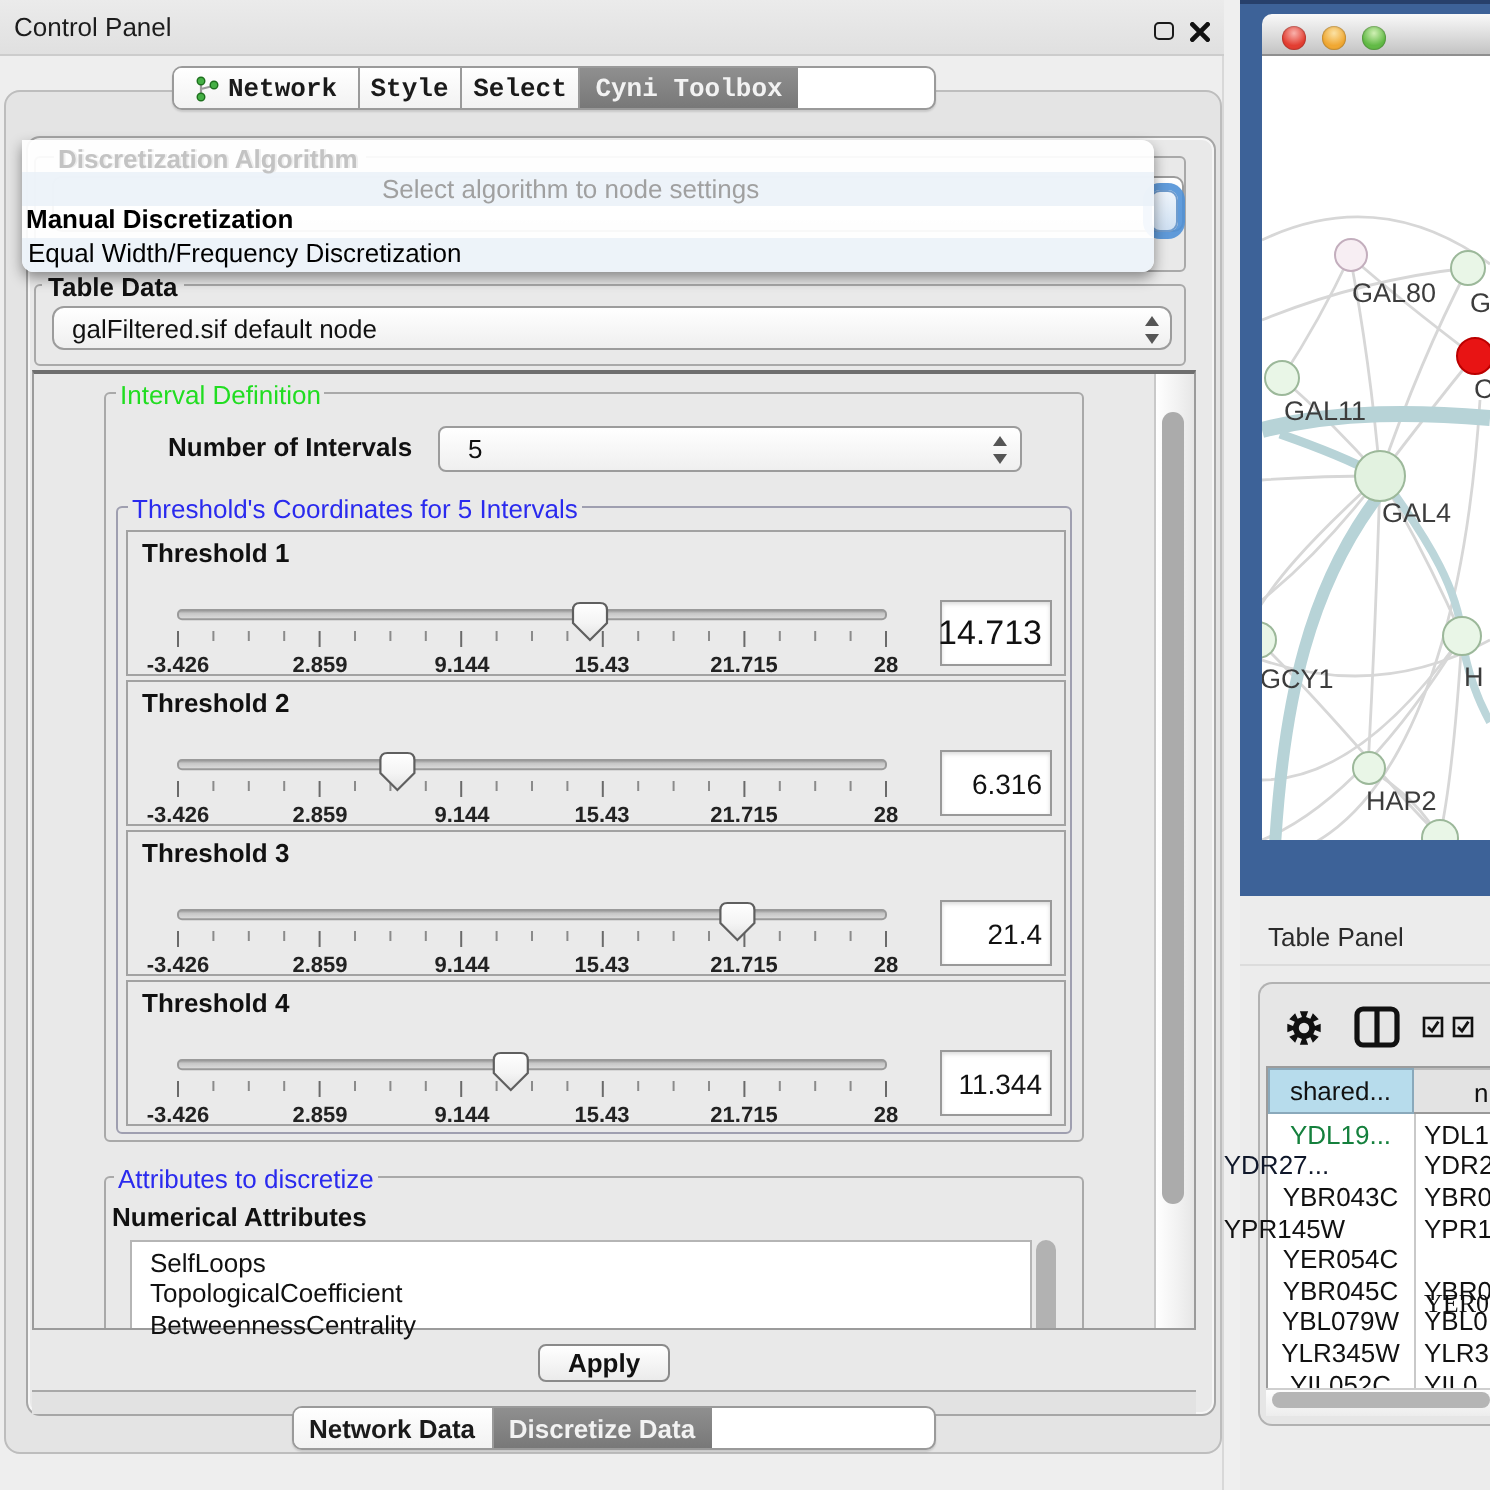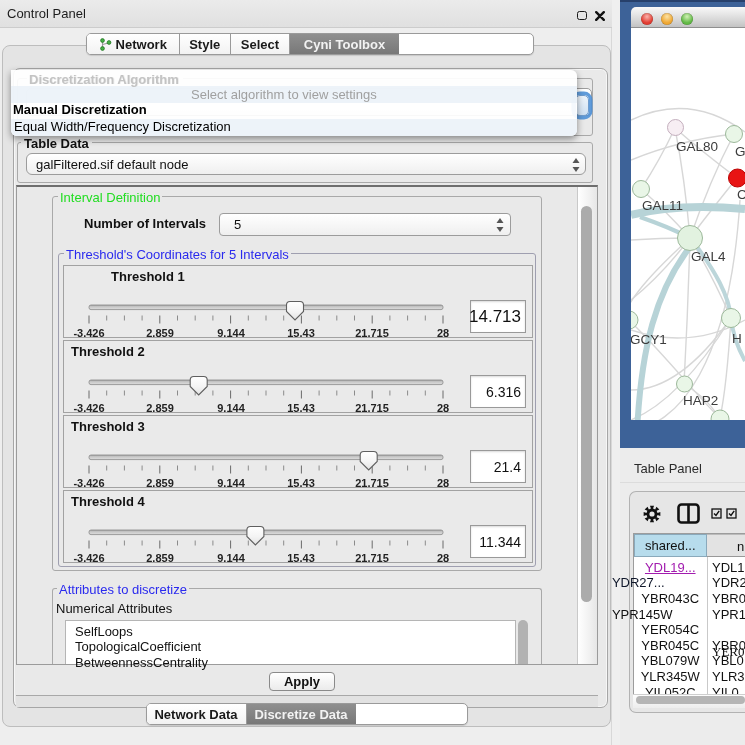--- a/index.html
+++ b/index.html
@@ -11,21 +11,21 @@
 
 <div style="left:0;top:0;width:612px;height:745px;background:#eeeeee;border-right:1px solid #d8d8d8;"></div>
 <div style="left:0;top:0;width:612px;height:28px;background:linear-gradient(#ebebeb,#e0e0e0);border-bottom:1px solid #cccccc;"></div>
 <div class="t" style="left:7px;top:6px;font-size:13px;color:#1c1c1c;">Control Panel</div>
 <div style="left:577px;top:11px;width:10px;height:9px;border:1.5px solid #1a1a1a;border-radius:2.5px;"></div>
 <svg style="left:595px;top:11px;" width="10" height="10" viewBox="0 0 10 10">
     <path d="M1.2 1.2 L8.8 8.8 M8.8 1.2 L1.2 8.8" stroke="#111" stroke-width="2.4" stroke-linecap="round"></path>
   </svg>
 <div style="left:2px;top:45px;width:609px;height:682px;background:#e4e4e4;border:1px solid #bdbdbd;border-radius:8px;"></div>
 <div style="left:13px;top:68px;width:595px;height:640px;background:#e9e9e9;border:1px solid #a6a6a6;border-radius:7px;box-shadow:inset 0 0 0 1px rgba(255,255,255,.6);"></div>
-<div style="left:86px;top:33px;width:448px;height:22px;border:1px solid #9a9a9a;border-radius:5px;background:#ffffff;box-shadow:0 1px 1px rgba(0,0,0,.12);overflow:hidden;display:flex;position:absolute;">
+<div style="left:86px;top:33px;width:382px;height:22px;border:1px solid #9a9a9a;border-radius:5px;background:#ffffff;box-shadow:0 1px 1px rgba(0,0,0,.12);overflow:hidden;display:flex;position:absolute;font-family:Liberation Mono, monospace;">
     <div style="position:relative;width:91.5px;height:100%;background:linear-gradient(#ffffff,#f2f2f2);color:#1a1a1a;font-size:13px;font-weight:bold;display:flex;align-items:center;justify-content:center;white-space:nowrap;"><svg width="13" height="15" viewBox="0 0 13 15" style="position:relative;margin-right:4px;">
         <path d="M3.5 4.5 L3.5 11 M3.5 7.5 L9.5 6" stroke="#9a9a9a" stroke-width="1.1" fill="none"></path>
         <circle cx="3.5" cy="3.5" r="1.9" fill="#45b045" stroke="#1d701d" stroke-width=".7"></circle>
         <circle cx="10" cy="5.5" r="1.9" fill="#45b045" stroke="#1d701d" stroke-width=".7"></circle>
         <circle cx="3.5" cy="11.5" r="1.9" fill="#45b045" stroke="#1d701d" stroke-width=".7"></circle>
       </svg>Network</div>
     <div style="position:relative;width:51.5px;height:100%;background:linear-gradient(#ffffff,#f2f2f2);color:#1a1a1a;border-left:1px solid #9a9a9a;font-size:13px;font-weight:bold;display:flex;align-items:center;justify-content:center;white-space:nowrap;">Style</div>
     <div style="position:relative;width:59px;height:100%;background:linear-gradient(#ffffff,#f2f2f2);color:#1a1a1a;border-left:1px solid #9a9a9a;font-size:13px;font-weight:bold;display:flex;align-items:center;justify-content:center;white-space:nowrap;">Select</div>
     <div style="position:relative;width:110px;height:100%;background:linear-gradient(#8f8f8f,#787878);color:#f2f2f2;border-left:1px solid #9a9a9a;font-size:13px;font-weight:bold;display:flex;align-items:center;justify-content:center;white-space:nowrap;">Cyni Toolbox</div>
   </div>
@@ -49,21 +49,21 @@
 <div class="t" style="left:84px;top:216px;font-size:13px;font-weight:bold;color:#111;">Number of Intervals</div>
 <div style="left:219px;top:213px;width:292px;height:23px;background:linear-gradient(#ffffff,#efefef);border:1px solid #9c9c9c;border-radius:4px;"></div>
 <div class="t" style="left:234px;top:213px;height:23px;font-size:13px;color:#111;display:flex;align-items:center;">5</div>
 <svg style="left:495px;top:217px;" width="10" height="16" viewBox="0 0 10 16">
     <path d="M5 1 L8.5 6 L1.5 6 Z" fill="#555"></path>
     <path d="M5 15 L8.5 10 L1.5 10 Z" fill="#555"></path>
   </svg>
 <div style="left:58px;top:253px;width:478px;height:314px;border:1px solid #9f9fb0;border-radius:3px;"></div>
 <div class="t" style="left:64px;top:247px;height:13px;background:#e9e9e9;padding:0 2px;font-size:13px;color:#2a2aee;">Threshold's Coordinates for 5 Intervals</div>
 <div style="left:63px;top:265px;width:470px;height:73px;background:#eaeaea;border:1px solid #a2a2a2;"></div>
-<div class="t" style="left:71px;top:269px;font-size:13px;font-weight:bold;color:#111;margin-left:40px;">Threshold 1</div>
+<div class="t" style="left:71px;top:269px;font-size:13px;font-weight:bold;color:#111;">Threshold 1</div>
 <div style="left:81px;top:297px;width:370px;height:40px;">
     <svg width="370" height="42" viewBox="0 0 370 42">
       <defs>
         <linearGradient id="thg" x1="0" y1="0" x2="0" y2="1">
           <stop offset="0" stop-color="#ffffff"></stop>
           <stop offset=".55" stop-color="#f4f4f4"></stop>
           <stop offset="1" stop-color="#e2e2e2"></stop>
         </linearGradient>
         <linearGradient id="trk" x1="0" y1="0" x2="0" y2="1">
           <stop offset="0" stop-color="#8f8f8f"></stop>
@@ -254,35 +254,35 @@
 <div class="t" style="left:59px;top:552px;width:60px;text-align:center;font-size:11px;font-weight:bold;color:#222;">-3.426</div>
 <div class="t" style="left:130px;top:552px;width:60px;text-align:center;font-size:11px;font-weight:bold;color:#222;">2.859</div>
 <div class="t" style="left:201px;top:552px;width:60px;text-align:center;font-size:11px;font-weight:bold;color:#222;">9.144</div>
 <div class="t" style="left:271px;top:552px;width:60px;text-align:center;font-size:11px;font-weight:bold;color:#222;">15.43</div>
 <div class="t" style="left:342px;top:552px;width:60px;text-align:center;font-size:11px;font-weight:bold;color:#222;">21.715</div>
 <div class="t" style="left:413px;top:552px;width:60px;text-align:center;font-size:11px;font-weight:bold;color:#222;">28</div>
 <div style="left:470px;top:525px;width:56px;height:33px;background:#ffffff;border:1px solid #999;box-shadow:inset 0 1px 2px rgba(0,0,0,.15);"></div>
 <div class="t" style="left:470px;top:525px;width:51px;height:33px;font-size:14px;color:#111;display:flex;align-items:center;justify-content:flex-end;">11.344</div>
 <div style="left:52px;top:588px;width:490px;height:76px;border:1px solid #a9a9a9;border-bottom:none;border-radius:3px 3px 0 0;"></div>
 <div class="t" style="left:57px;top:582px;height:13px;background:#e9e9e9;padding:0 2px;font-size:13px;color:#2a2aee;">Attributes to discretize</div>
-<div class="t" style="left:56px;top:601px;font-size:13px;font-weight:normal;color:#111;">Numerical Attributes</div>
+<div class="t" style="left:56px;top:601px;font-size:13px;font-weight:bold;color:#111;">Numerical Attributes</div>
 <div style="left:65px;top:620px;width:451px;height:44px;background:#ffffff;border:1px solid #b5b5b5;border-bottom:none;"></div>
 <div class="t" style="left:75px;top:624px;font-size:13px;color:#111;line-height:15.3px;">SelfLoops<br>TopologicalCoefficient<br>BetweennessCentrality</div>
 <div style="left:518px;top:620px;width:10px;height:44px;background:#b2b2b2;border-radius:5px 5px 0 0;"></div>
 <div style="left:269px;top:672px;width:66px;height:19px;background:linear-gradient(#ffffff,#ebebeb);border:1px solid #8a8a8a;border-radius:4px;font-size:13px;font-weight:bold;color:#111;display:flex;align-items:center;justify-content:center;">Apply</div>
 <div style="left:16px;top:695px;width:582px;height:12px;background:#e2e2e2;border-top:1px solid #a8a8a8;"></div>
 <div style="left:145.5px;top:703px;width:322px;height:22px;border:1px solid #9a9a9a;border-radius:5px;background:#ffffff;box-shadow:0 1px 1px rgba(0,0,0,.12);overflow:hidden;display:flex;position:absolute;">
     <div style="position:relative;width:99px;height:100%;background:linear-gradient(#ffffff,#f2f2f2);color:#1a1a1a;font-size:13px;font-weight:bold;display:flex;align-items:center;justify-content:center;white-space:nowrap;">Network Data</div>
     <div style="position:relative;width:110px;height:100%;background:linear-gradient(#8f8f8f,#787878);color:#f2f2f2;border-left:1px solid #9a9a9a;font-size:13px;font-weight:bold;display:flex;align-items:center;justify-content:center;white-space:nowrap;">Discretize Data</div>
   </div>
 <div style="left:11px;top:70px;width:566px;height:66px;background:rgba(255,255,255,.93);border-radius:0 6px 6px 6px;box-shadow:0 3px 7px rgba(0,0,0,.42);"></div>
 <div style="left:11px;top:86px;width:566px;height:17px;background:rgba(233,240,248,.8);z-index:4;"></div>
 <div style="left:11px;top:119px;width:566px;height:17px;background:rgba(233,240,248,.8);border-radius:0 0 6px 6px;z-index:4;"></div>
 <div class="t" style="left:29px;top:72px;font-size:13px;font-weight:bold;color:#c3c3c3;z-index:6;">Discretization Algorithm</div>
-<div class="t" style="left:191px;top:87px;font-size:13px;color:#a0a0a0;z-index:6;">Select algorithm to view settings</div>
+<div class="t" style="left:191px;top:87px;font-size:13px;color:#a0a0a0;z-index:6;">Select algorithm to node settings</div>
 <div class="t" style="left:13px;top:102px;font-size:13px;font-weight:bold;color:#000;z-index:6;">Manual Discretization</div>
 <div class="t" style="left:14px;top:119px;font-size:13px;color:#000;z-index:6;">Equal Width/Frequency Discretization</div>
 <div style="left:620px;top:0;width:125px;height:448px;background:#3d6298;"></div>
 <div style="left:620px;top:0;width:125px;height:2px;background:#27406b;"></div>
 <div style="left:631px;top:7px;width:114px;height:21px;background:linear-gradient(#f9f9f9 0%,#dcdcdc 55%,#c3c3c3 100%);border-radius:5px 0 0 0;border-bottom:1px solid #8f8f8f;"></div>
 <div style="left:641px;top:13px;width:12px;height:12px;border-radius:50%;background:radial-gradient(circle at 50% 30%, #f9b2ac 0%, #e33e32 60%, #e33e32);box-shadow:inset 0 0 1px rgba(0,0,0,.55);"></div>
 <div style="left:661px;top:13px;width:12px;height:12px;border-radius:50%;background:radial-gradient(circle at 50% 30%, #fbe2a4 0%, #f0a833 60%, #f0a833);box-shadow:inset 0 0 1px rgba(0,0,0,.55);"></div>
 <div style="left:681px;top:13px;width:12px;height:12px;border-radius:50%;background:radial-gradient(circle at 50% 30%, #d0f0b4 0%, #62ba46 60%, #62ba46);box-shadow:inset 0 0 1px rgba(0,0,0,.55);"></div>
 <svg style="left:631px;top:28px;" width="114" height="392" viewBox="631 28 114 392">
     <rect x="631" y="28" width="114" height="392" fill="#ffffff"></rect>
@@ -345,21 +345,21 @@
     <path d="M3 5.5 L5 7.5 L8.2 2.8" fill="none" stroke="#111" stroke-width="1.4"></path>
   </svg>
 <svg style="left:726px;top:508px;" width="11" height="11" viewBox="0 0 11 11">
     <rect x="1" y="1" width="9" height="9" fill="none" stroke="#111" stroke-width="1.3"></rect>
     <path d="M3 5.5 L5 7.5 L8.2 2.8" fill="none" stroke="#111" stroke-width="1.4"></path>
   </svg>
 <div style="left:633px;top:533px;width:112px;height:175px;background:#ffffff;border:1px solid #9c9c9c;border-right:none;"></div>
 <div class="t" style="left:634px;top:534px;width:72.5px;height:23px;background:#b7dcec;border:1px solid #8aa9bb;font-size:13px;color:#111;display:flex;align-items:center;justify-content:center;">shared...</div>
 <div style="left:706.5px;top:534px;width:38.5px;height:23px;background:#e3e3e3;border-top:1px solid #bbb;border-bottom:1px solid #999;"></div>
 <div class="t" style="left:737px;top:539px;font-size:13px;color:#111;">n</div>
-<div class="t" style="left:634px;top:559.5px;width:72.5px;height:15.6px;font-size:13px;color:#a21caf;display:flex;align-items:center;justify-content:center;overflow:hidden;text-decoration:underline;">YDL19...</div>
+<div class="t" style="left:634px;top:559.5px;width:72.5px;height:15.6px;font-size:13px;color:#15803d;display:flex;align-items:center;justify-content:center;overflow:hidden;">YDL19...</div>
 <div class="t" style="left:712px;top:559.5px;width:33px;height:15.6px;font-size:13px;color:#111;display:flex;align-items:center;overflow:hidden;">YDL1</div>
 <div class="t" style="left:602px;top:575.1px;width:72.5px;height:15.6px;font-size:13px;color:#0f172a;display:flex;align-items:center;justify-content:center;overflow:hidden;">YDR27...</div>
 <div class="t" style="left:712px;top:575.1px;width:33px;height:15.6px;font-size:13px;color:#111;display:flex;align-items:center;overflow:hidden;">YDR2</div>
 <div class="t" style="left:634px;top:590.7px;width:72.5px;height:15.6px;font-size:13px;color:#111;display:flex;align-items:center;justify-content:center;overflow:hidden;">YBR043C</div>
 <div class="t" style="left:712px;top:590.7px;width:33px;height:15.6px;font-size:13px;color:#111;display:flex;align-items:center;overflow:hidden;">YBR0</div>
 <div class="t" style="left:606px;top:606.3px;width:72.5px;height:15.6px;font-size:13px;color:#111;display:flex;align-items:center;justify-content:center;overflow:hidden;">YPR145W</div>
 <div class="t" style="left:712px;top:606.3px;width:33px;height:15.6px;font-size:13px;color:#111;display:flex;align-items:center;overflow:hidden;">YPR1</div>
 <div class="t" style="left:634px;top:621.9px;width:72.5px;height:15.6px;font-size:13px;color:#111;display:flex;align-items:center;justify-content:center;overflow:hidden;">YER054C</div>
 <div class="t" style="left:712px;top:644px;width:33px;height:15.6px;font-size:13px;color:#111;display:flex;align-items:center;overflow:hidden;font-family:Liberation Serif, serif;">YER0</div>
 <div class="t" style="left:634px;top:637.5px;width:72.5px;height:15.6px;font-size:13px;color:#111;display:flex;align-items:center;justify-content:center;overflow:hidden;">YBR045C</div>

